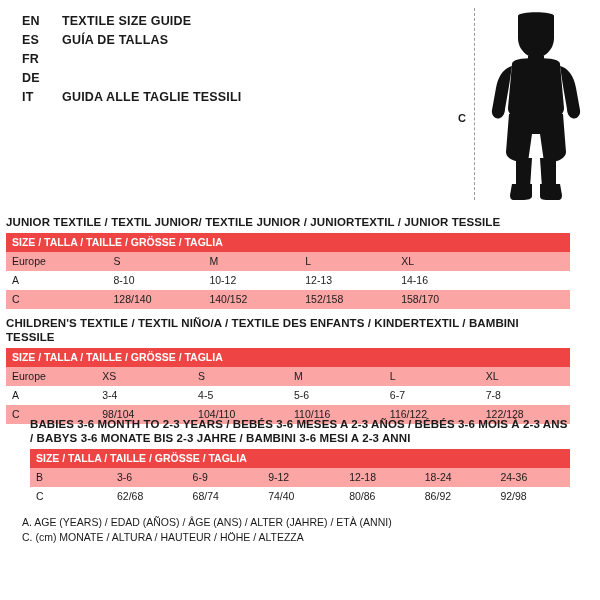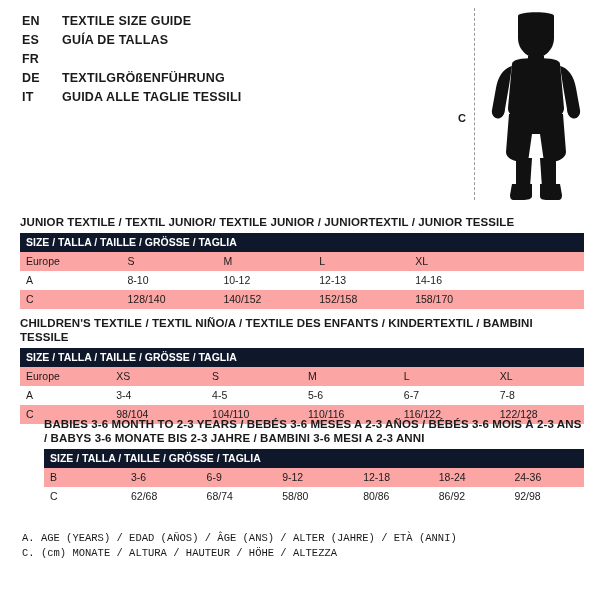--- a/index.html
+++ b/index.html
@@ -68,21 +68,21 @@
   }
   .silhouette {
     position: absolute;
     left: 30px;
     top: 4px;
   }
 
   
   .section {
     position: absolute;
-    left: 20px;
+    left: 6px;
     width: 564px;
   }
   .section-title {
     font-size: 11.5px;
     font-weight: bold;
     letter-spacing: 0.1px;
     margin-bottom: 4px;
     line-height: 14px;
   }
   table.size-table {
@@ -92,43 +92,42 @@
   }
   table.size-table th,
   table.size-table td {
     text-align: left;
     padding: 2px 0 2px 6px;
     font-weight: normal;
     line-height: 15px;
     white-space: nowrap;
   }
   tr.head-row {
-    background: #0f172a;
+    background: #ef4444;
     color: #ffffff;
   }
   tr.head-row th {
     font-weight: bold;
     font-size: 10.5px;
   }
   tr.alt-row {
     background: #fca5a5;
   }
   tr.plain-row {
     background: #ffffff;
   }
 
   
   .footer {
     position: absolute;
     left: 22px;
-    top: 531px;
+    top: 515px;
     width: 560px;
     font-size: 10.5px;
     line-height: 15px;
-    font-family: Liberation Mono, monospace;
   }
   .footer div { white-space: nowrap; }
 </style>
 </head>
 <body>
 
 <div class="page">
 
   <div class="header">
     <div class="lang-row">
@@ -137,21 +136,20 @@
     </div>
     <div class="lang-row">
       <span class="lang-code">ES</span>
       <span class="lang-text">GUÍA DE TALLAS</span>
     </div>
     <div class="lang-row">
       <span class="lang-code">FR</span>
     </div>
     <div class="lang-row">
       <span class="lang-code">DE</span>
-      <span class="lang-text">TEXTILGRÖßENFÜHRUNG</span>
     </div>
     <div class="lang-row">
       <span class="lang-code">IT</span>
       <span class="lang-text">GUIDA ALLE TAGLIE TESSILI</span>
     </div>
   </div>
 
   <div class="figure-area">
     <div class="dash-line"></div>
     <div class="c-label">C</div>
@@ -287,21 +285,21 @@
         <td>6-9</td>
         <td>9-12</td>
         <td>12-18</td>
         <td>18-24</td>
         <td>24-36</td>
       </tr>
       <tr class="plain-row">
         <td>C</td>
         <td>62/68</td>
         <td>68/74</td>
-        <td>58/80</td>
+        <td>74/40</td>
         <td>80/86</td>
         <td>86/92</td>
         <td>92/98</td>
       </tr>
     </tbody>
       </table>
   </div>
 
   <div class="footer">
     <div>A. AGE (YEARS) / EDAD (AÑOS) / ÂGE (ANS) / ALTER (JAHRE) / ETÀ (ANNI)</div>

